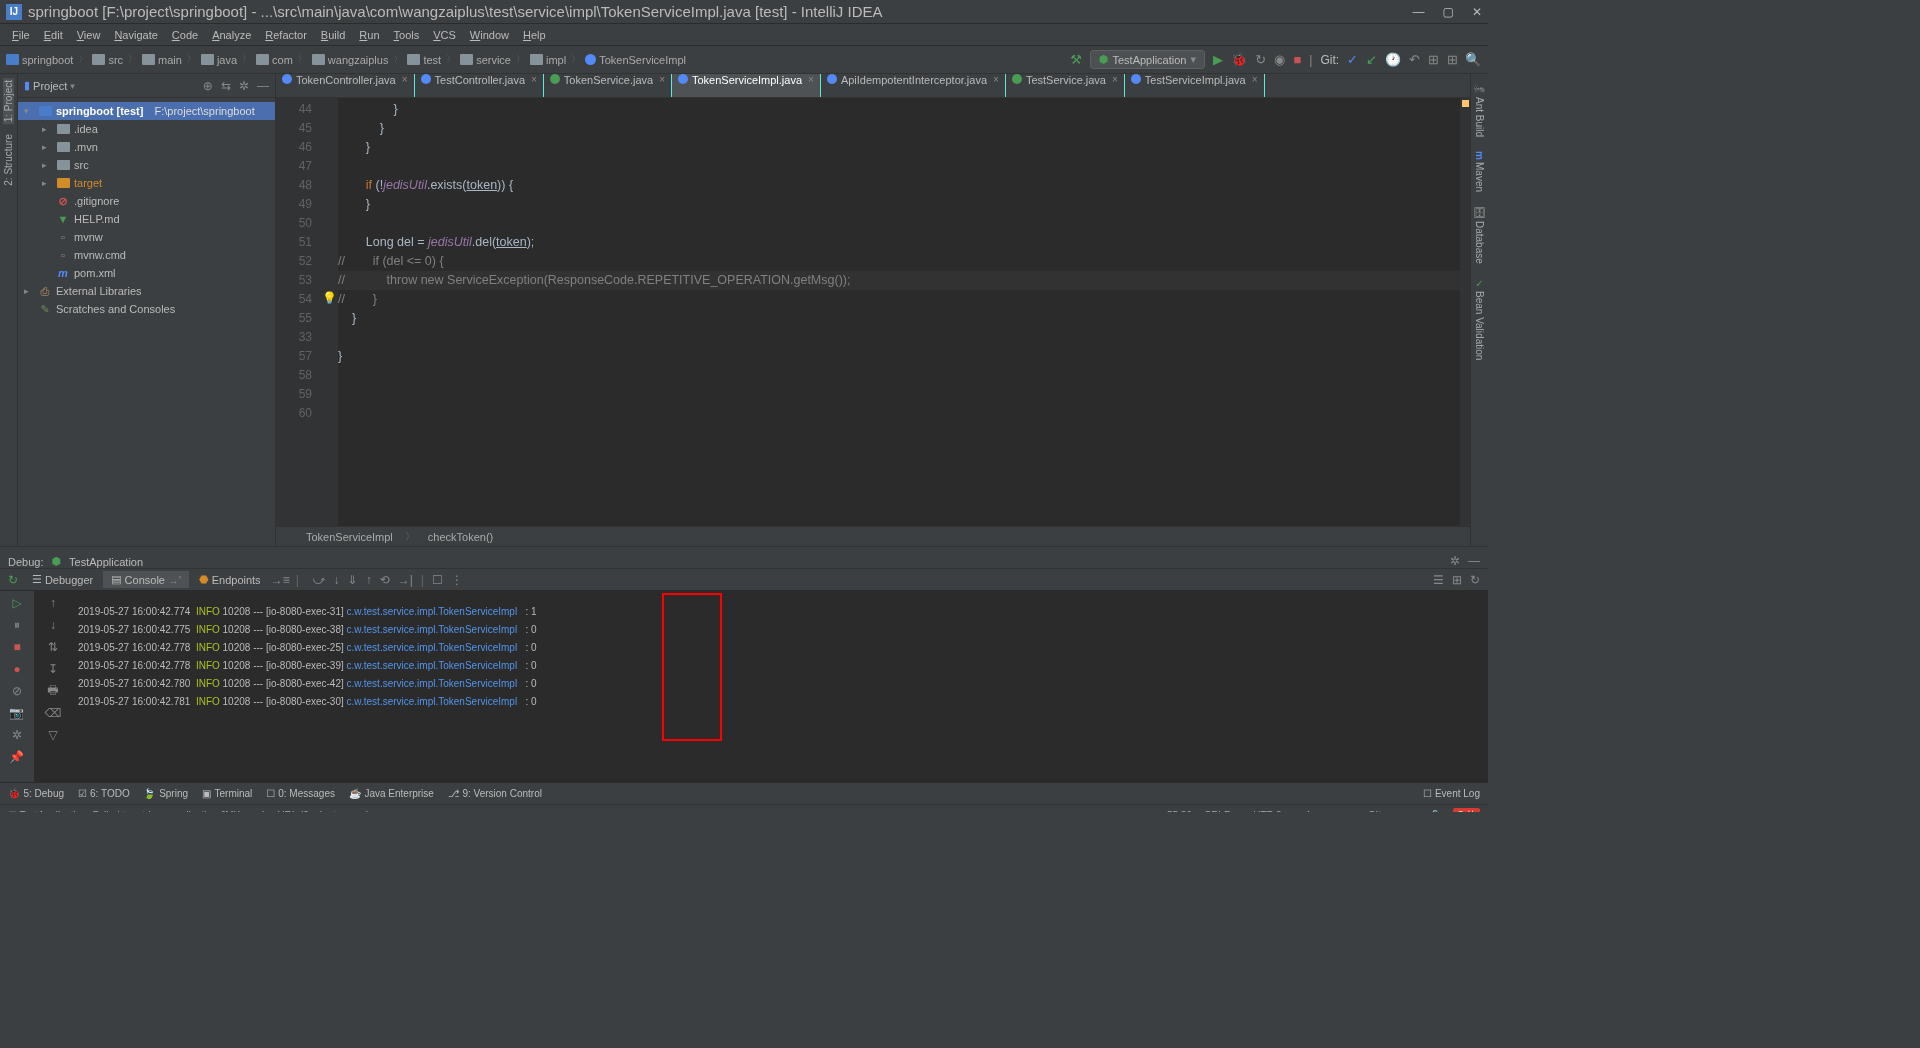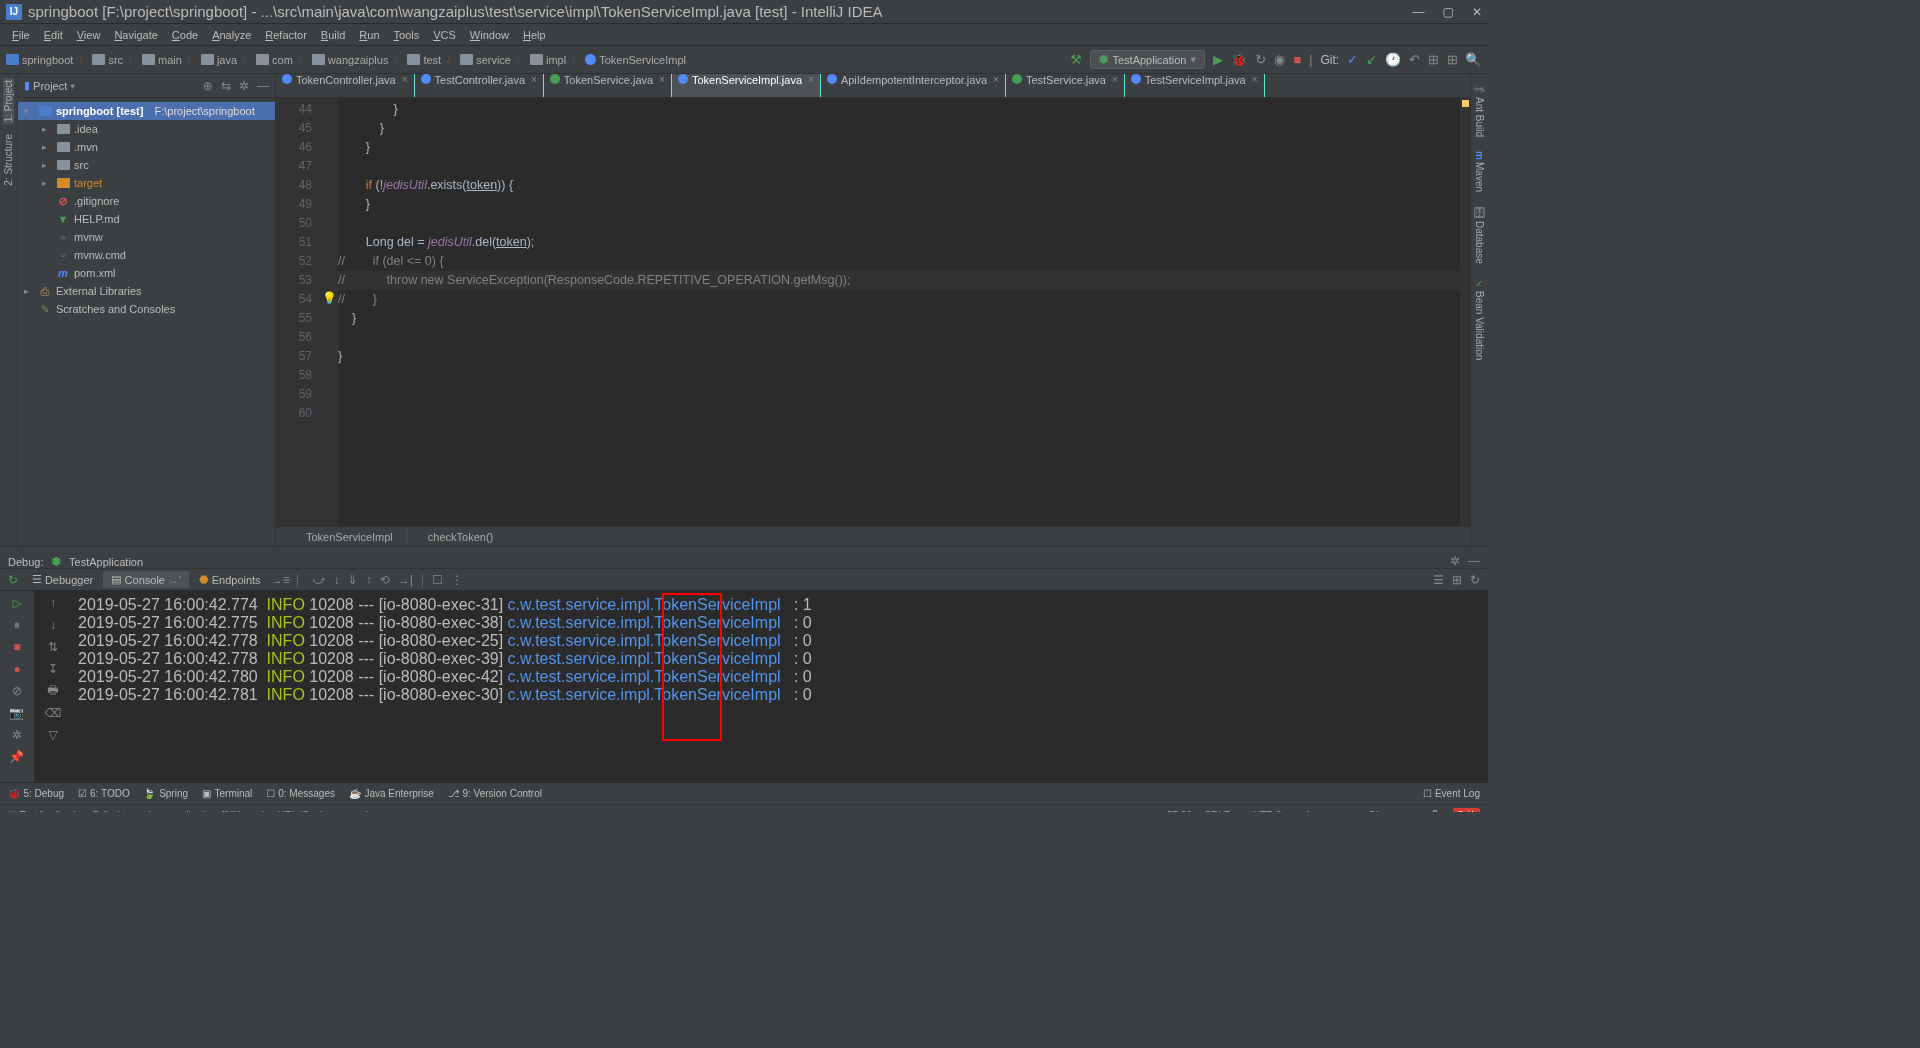--- a/index.html
+++ b/index.html
@@ -78,21 +78,21 @@
 .debug-tabs { height:22px; background:#3c3f41; display:flex; align-items:center; padding:0 4px; border-bottom:1px solid #2b2b2b; gap:2px; }
 .dtab { padding:2px 8px; font-size:11px; cursor:default; display:flex; align-items:center; gap:3px; }
 .dtab.active { background:#4e5254; }
 .dtab-icons { display:flex; gap:8px; color:#888; margin-left:8px; }
 .debug-body { flex:1; display:flex; }
 .debug-left { width:34px; background:#3c3f41; display:flex; flex-direction:column; align-items:center; gap:6px; padding-top:4px; }
 .dbtn { width:16px; height:16px; color:#888; display:flex; align-items:center; justify-content:center; font-size:12px; }
 .dbtn.green { color:#499c54; }
 .dbtn.red { color:#c75450; }
 .debug-cons { width:38px; background:#2b2b2b; display:flex; flex-direction:column; align-items:center; gap:6px; padding-top:4px; }
-.console { flex:1; font-family:Consolas,monospace; font-size:16px; padding:5px 6px; position:relative; }
+.console { flex:1; font-family:Consolas,monospace; font-size:10px; padding:12px 6px; position:relative; }
 .console .logline { height:18px; line-height:18px; white-space:pre; color:#bbb; }
 .log-info { color:#abc023; }
 .log-thread { color:#bbb; }
 .log-class { color:#5394ec; }
 .redbox { position:absolute; border:2px solid red; top:2px; left:590px; width:60px; height:148px; pointer-events:none; }
 .bottom-bar { height:22px; background:#3c3f41; display:flex; align-items:center; justify-content:space-between; padding:0 8px; border-top:1px solid #2b2b2b; font-size:10px; }
 .bottom-bar .tools { display:flex; gap:14px; }
 .btool { display:flex; align-items:center; gap:3px; cursor:default; }
 .status-bar { height:22px; background:#3c3f41; display:flex; align-items:center; justify-content:space-between; padding:0 8px; border-top:1px solid #323232; font-size:10px; color:#aaa; }
 .status-right { display:flex; gap:12px; align-items:center; }
@@ -304,21 +304,21 @@
           <div class="ln">46</div>
           <div class="ln">47</div>
           <div class="ln">48</div>
           <div class="ln">49</div>
           <div class="ln">50</div>
           <div class="ln">51</div>
           <div class="ln">52</div>
           <div class="ln">53</div>
           <div class="ln">54</div>
           <div class="ln">55</div>
-          <div class="ln">56</div>
+          <div class="ln">33</div>
           <div class="ln">57</div>
           <div class="ln">58</div>
           <div class="ln">59</div>
           <div class="ln">60</div>
         </div>
       <div class="gut2">
         <div style="height:190px"></div>
         <div class="mark">
             <span style="color:#ffc66d">💡</span>
           </div>

